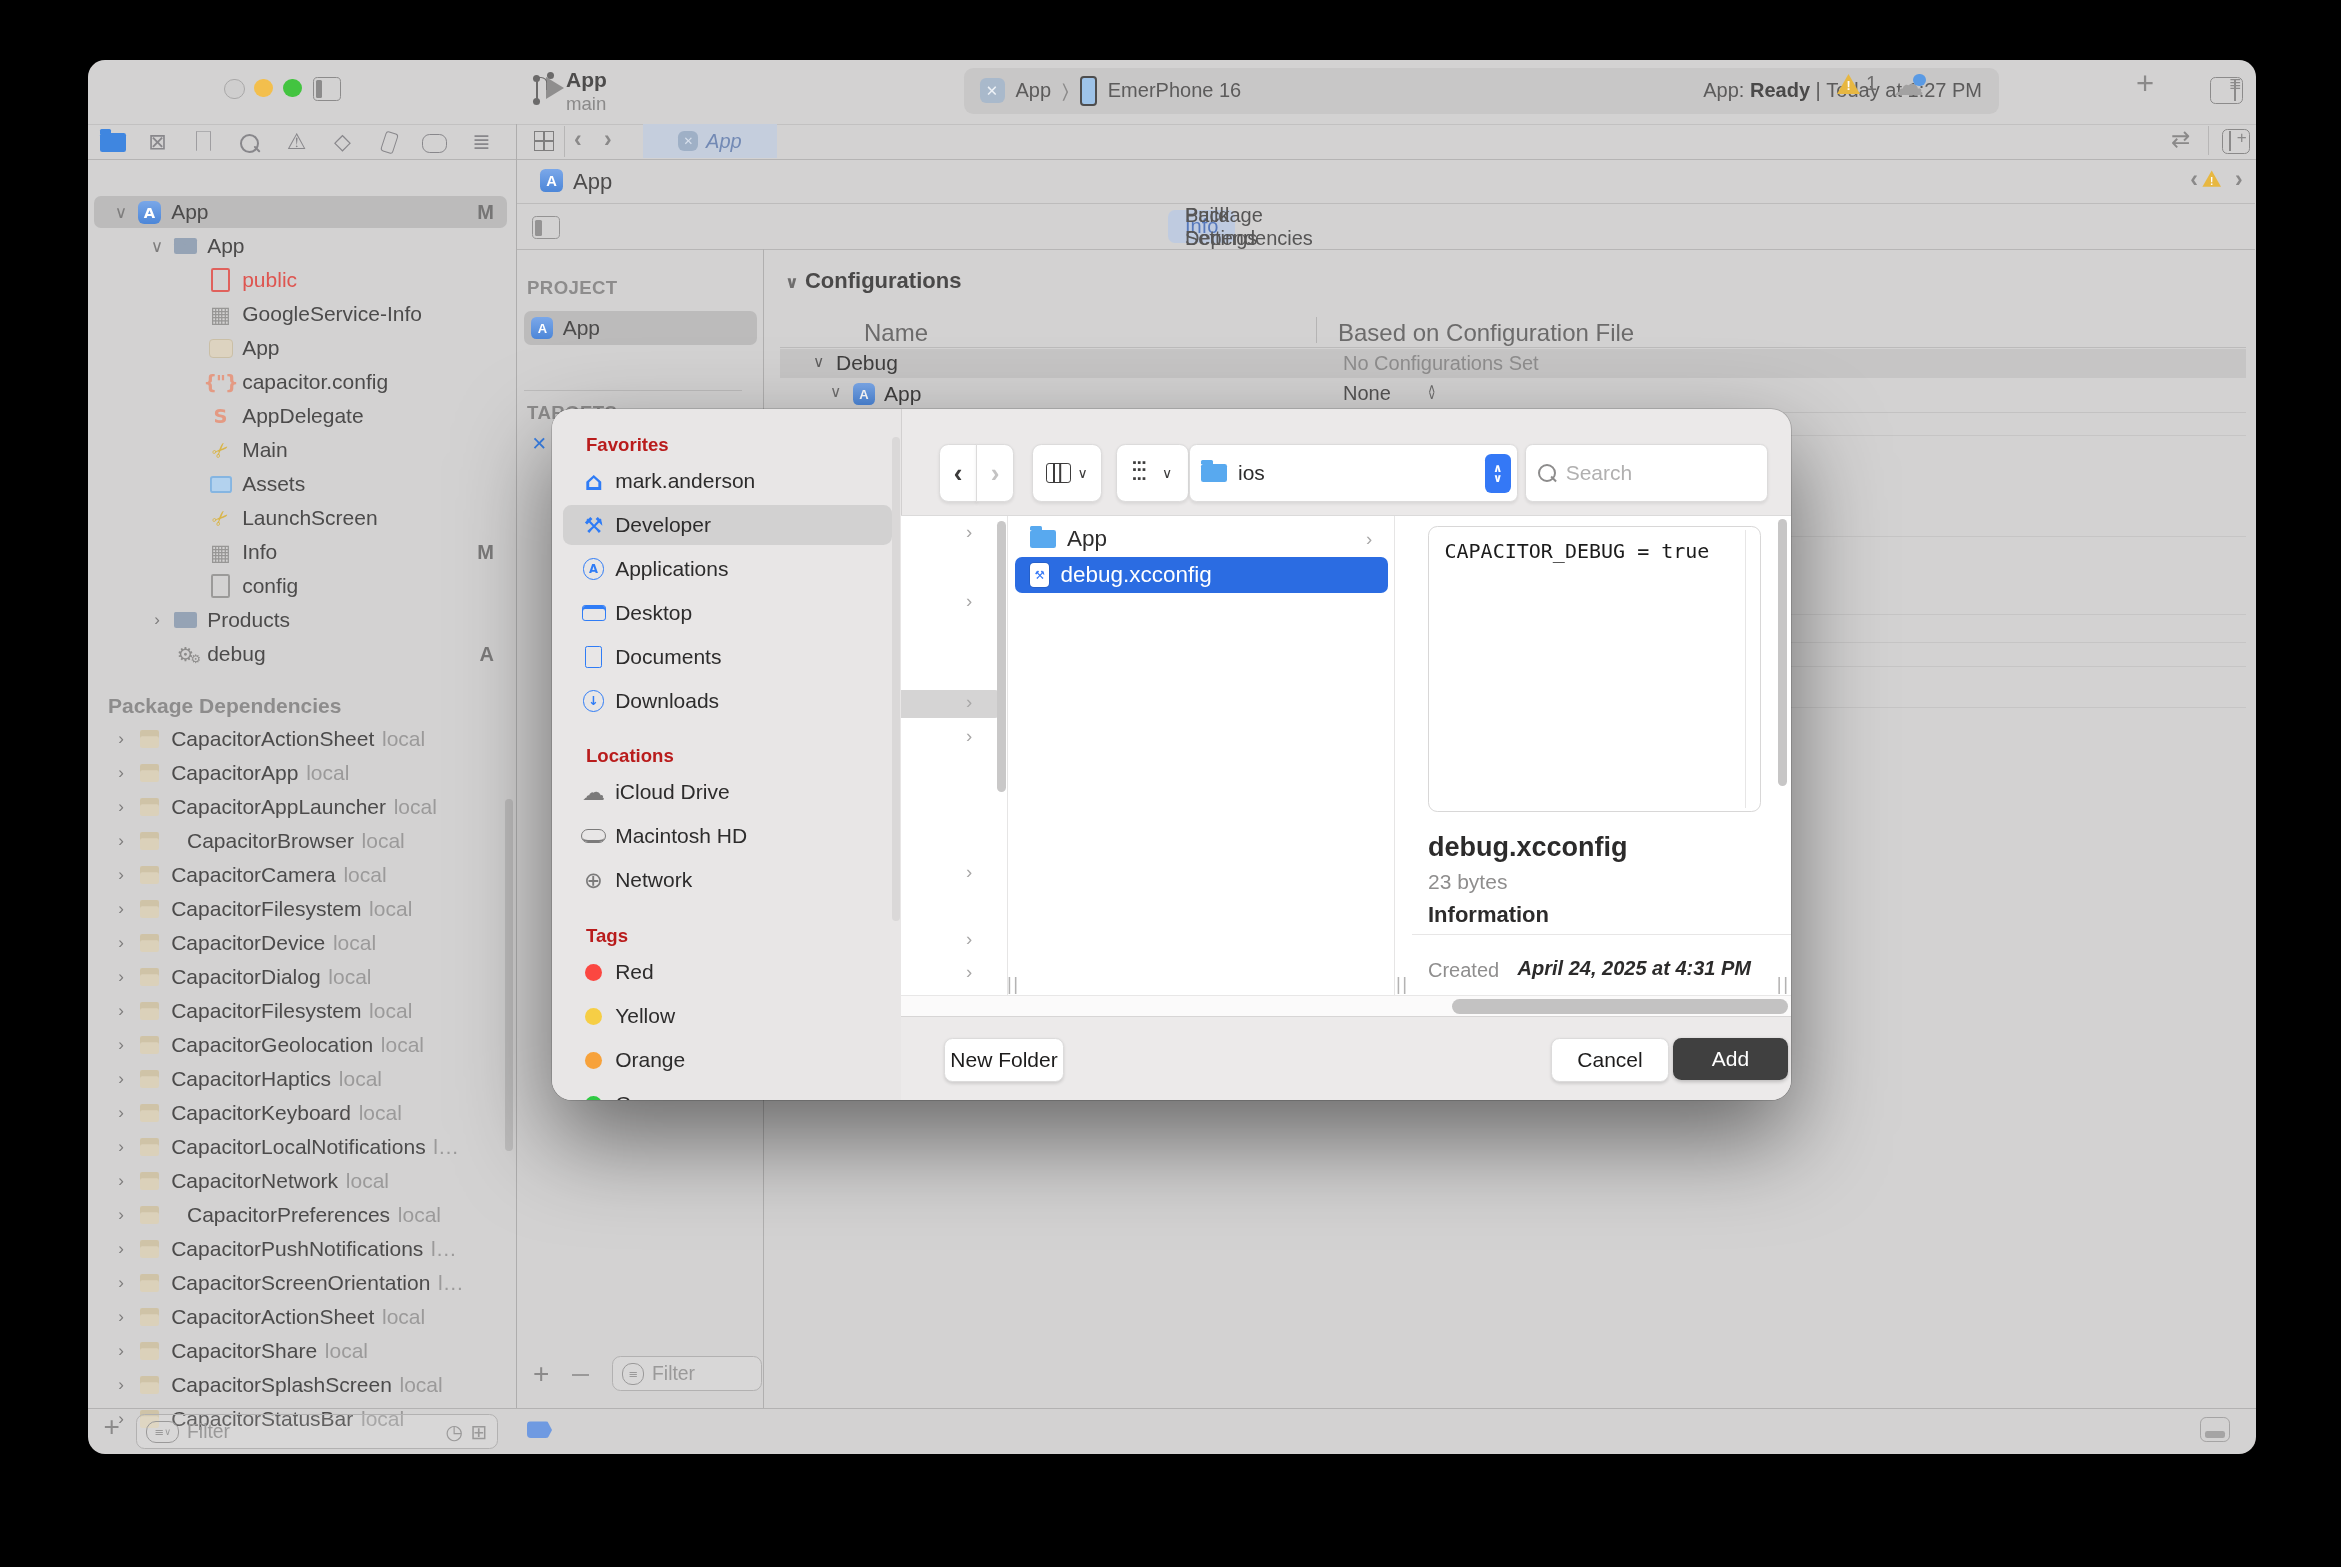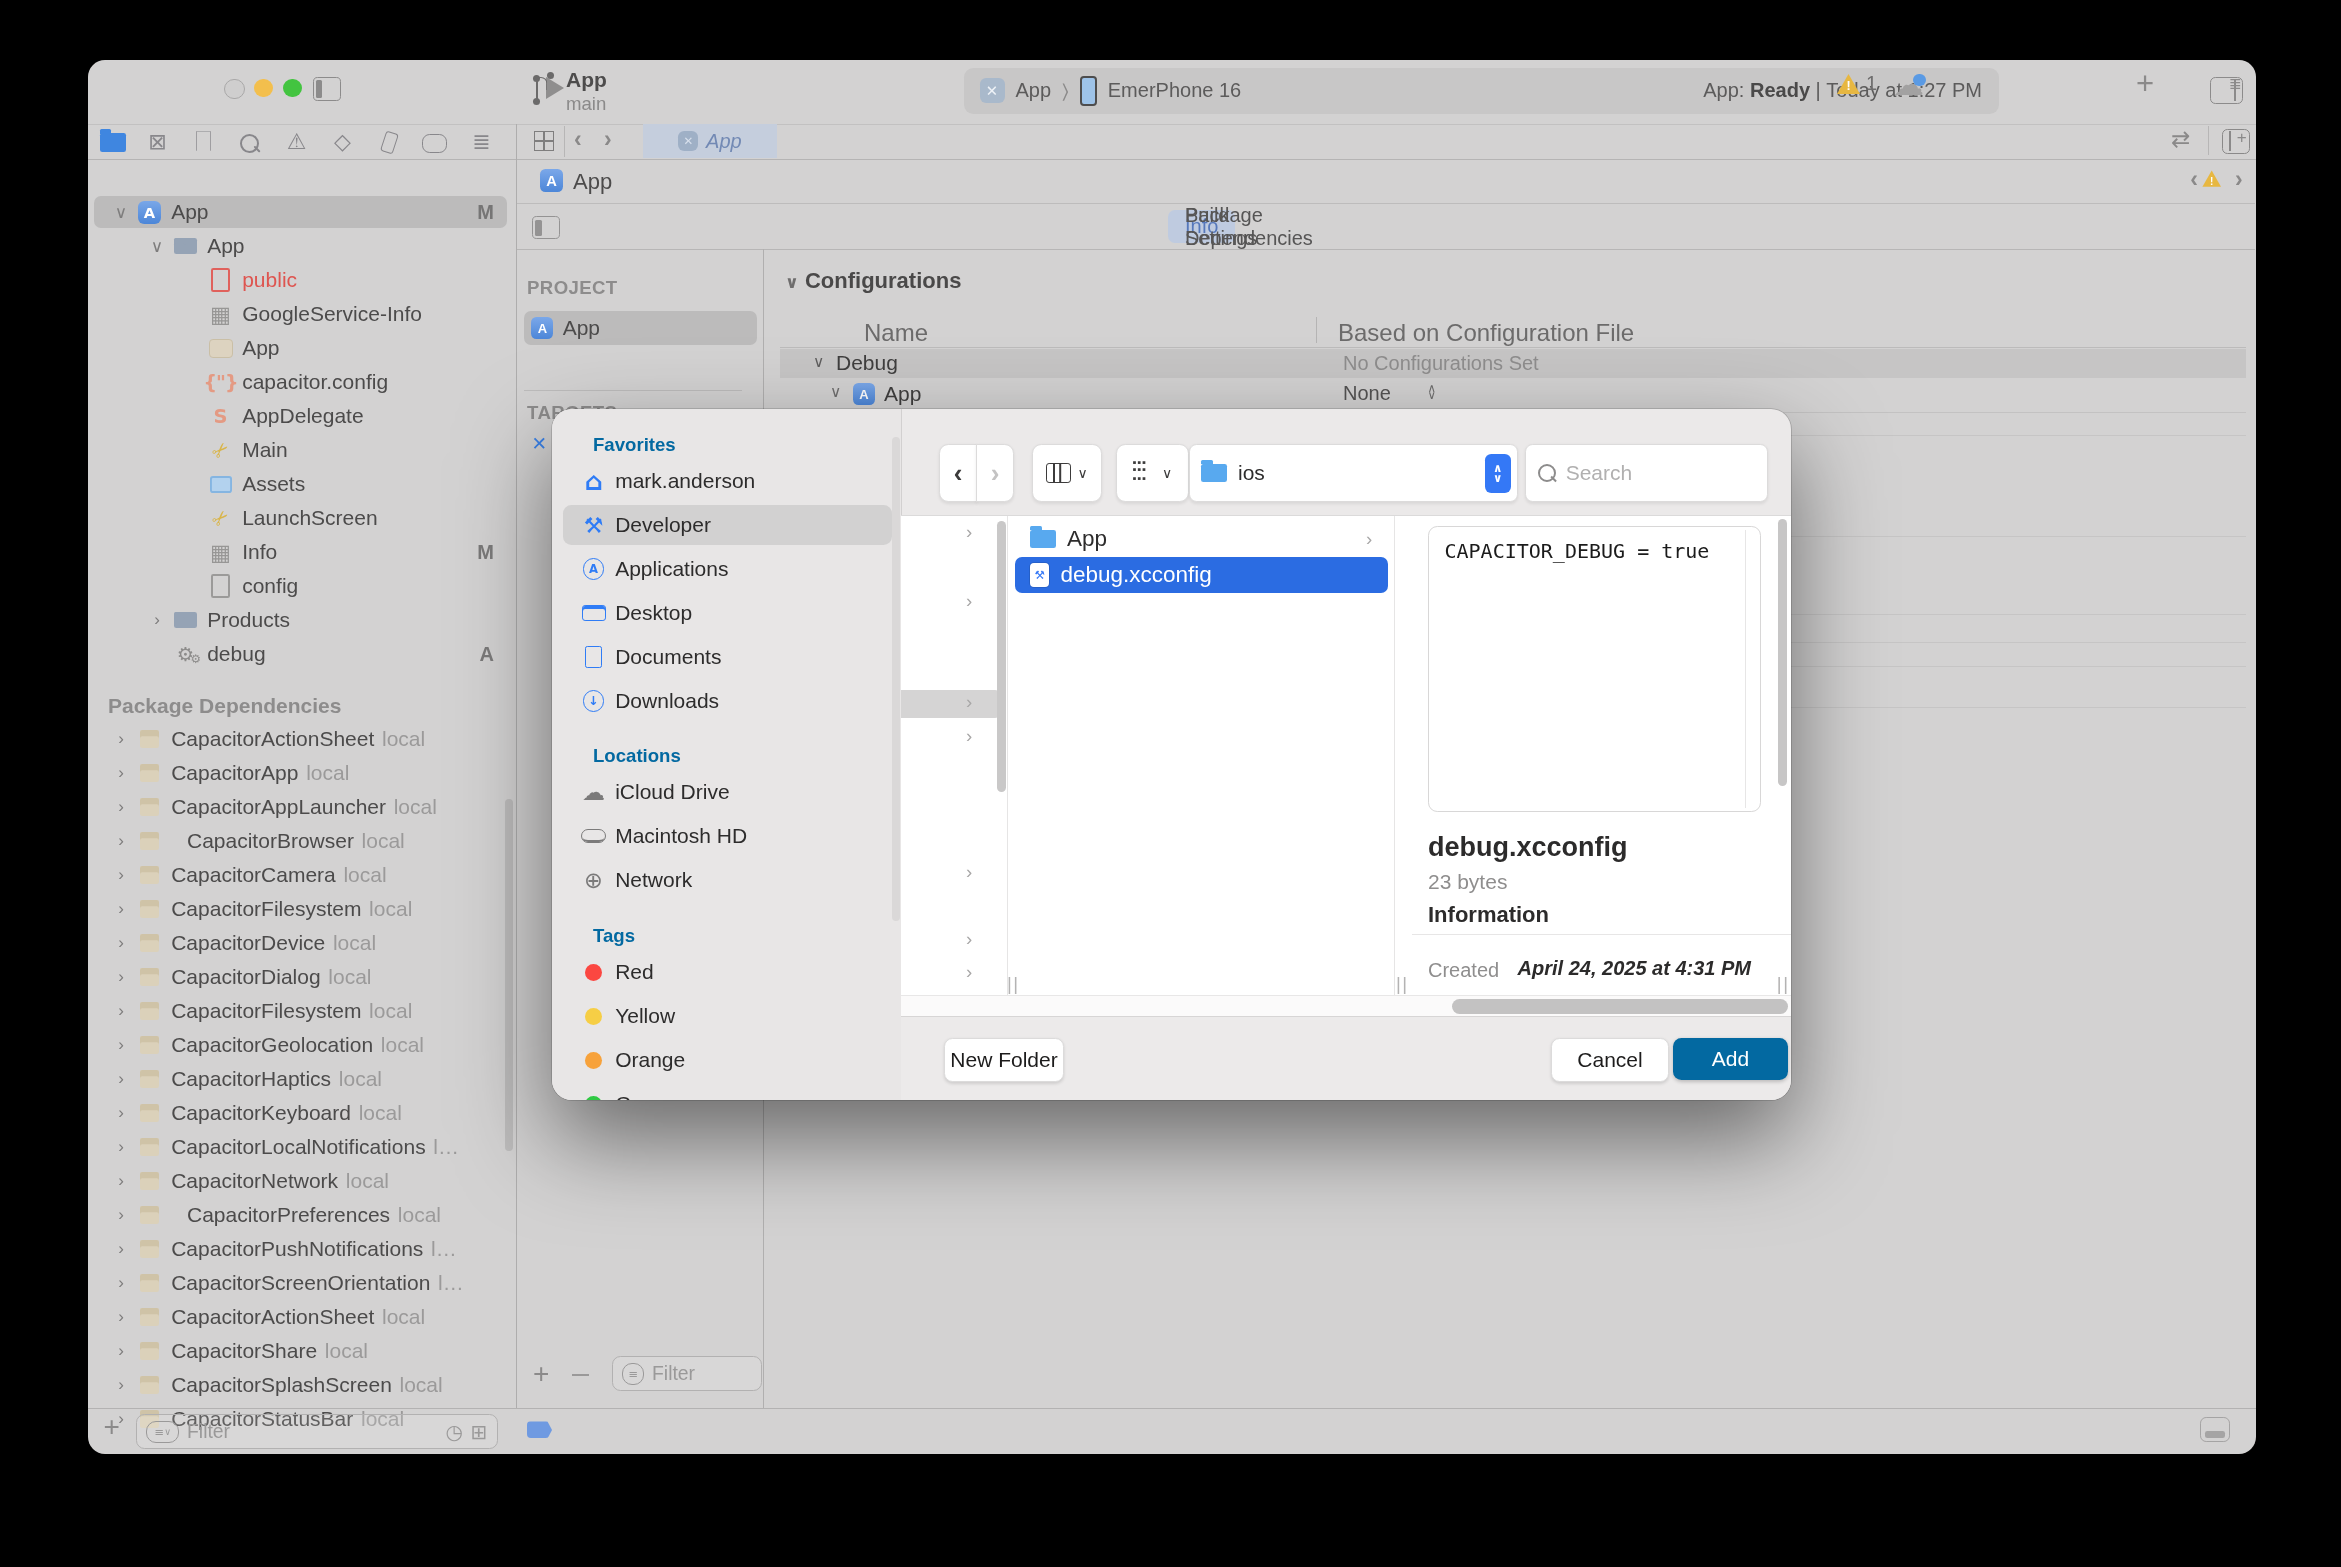--- a/index.html
+++ b/index.html
@@ -133,21 +133,21 @@
   
   .bottombar{position:absolute;left:0;right:0;bottom:0;height:45px;border-top:0.8px solid #b3b2b2;}
   .bluetag{position:absolute;left:439px;top:12.4px;width:25px;height:17px;background:#6f9ae1;border-radius:3.9px 6.2px 6.2px 3.9px;clip-path:polygon(0 0,82% 0,100% 50%,82% 100%,0 100%);}
   .botright-ic{position:absolute;right:26px;top:7.7px;width:28px;height:23px;border:1.9px solid #a5a4a4;border-radius:6.2px;}
   .botright-ic::before{content:"";position:absolute;left:3.9px;right:3.9px;bottom:3.1px;height:6.2px;border-radius:2.3px;background:#a5a4a4;}
 
   
   .dialog{position:absolute;left:464px;top:349px;width:1239px;height:691px;border-radius:20px;background:#ebe9e9;
           box-shadow:0 39px 93px rgba(0,0,0,.5),0 0 0 0.8px rgba(0,0,0,.18);overflow:hidden;}
   .dsb{position:absolute;left:0;top:0;width:349px;height:100%;background:#e8e6e6;border-right:0.8px solid #d2d0d0;overflow:hidden;}
-  .dsb-label{position:absolute;left:41px;font-size:18.6px;font-weight:bold;color:#0369a1;}
+  .dsb-label{position:absolute;left:34px;font-size:18.6px;font-weight:bold;color:#b91c1c;}
   .dsb-list{position:absolute;left:0;right:0;}
   .dsb-row{display:flex;align-items:center;height:44px;padding-left:26px;font-size:21px;color:#2d2c2c;gap:6.2px;position:relative;}
   .dsb-row.sel::before{content:"";position:absolute;left:11px;right:9.3px;top:2.3px;bottom:2.3px;background:#d2d1d1;border-radius:8.5px;z-index:0;}
   .dsb-row>*{position:relative;z-index:1;}
   .ic-home::before{content:"⌂";font-size:25px;color:#2f7cf6;font-weight:bold;}
   .ic-hammer::before{content:"⚒";font-size:22px;color:#2f7cf6;}
   .ic-apps::before{content:"A";width:19.4px;height:19.4px;border:1.9px solid #2f7cf6;border-radius:50%;color:#2f7cf6;font-size:11.6px;font-weight:bold;display:flex;align-items:center;justify-content:center;}
   .ic-desktop::before{content:"";width:22px;height:14.7px;border:1.9px solid #2f7cf6;border-radius:3.1px;box-shadow:inset 0 3.1px 0 #2f7cf6;}
   .ic-docfile::before{content:"";width:14.7px;height:19.4px;border:1.9px solid #2f7cf6;border-radius:2.3px;}
   .ic-download::before{content:"↓";width:19.4px;height:19.4px;border:1.9px solid #2f7cf6;border-radius:50%;color:#2f7cf6;font-weight:bold;font-size:12.4px;display:flex;align-items:center;justify-content:center;}
@@ -193,21 +193,21 @@
   .pv-created-l{position:absolute;left:527px;top:443px;font-size:20px;color:#8f8e8e;}
   .pv-created-v{position:absolute;right:40px;top:441px;font-size:20px;font-weight:bold;color:#2c2b2b;font-style:italic;}
   .pv-scroll{position:absolute;left:877px;top:3.1px;width:8.5px;height:267px;background:#c7c6c6;border-radius:4.6px;}
   .dhscroll{position:absolute;left:349px;top:586px;width:890px;height:21px;background:#fbfafa;border-top:0.8px solid #e8e7e7;}
   .dhscroll .thumb{position:absolute;left:551px;top:3.1px;width:336px;height:14.7px;border-radius:7.7px;background:#c3c2c2;}
 
   
   .dfooter{position:absolute;left:349px;top:607px;width:890px;height:84px;background:#eceaea;border-top:0.8px solid #d7d5d5;}
   .dbtn{position:absolute;top:21px;height:42px;border-radius:8.5px;display:flex;align-items:center;justify-content:center;font-size:21px;}
   .dbtn.plain{background:#fff;color:#1d1c1c;border:0.8px solid #dcdbdb;box-shadow:0 1.5px 3.1px rgba(0,0,0,.12);}
-  .dbtn.primary{background:#0369a1;color:#fff;box-shadow:0 1.5px 3.9px rgba(0,0,0,.2);}
+  .dbtn.primary{background:#404040;color:#fff;box-shadow:0 1.5px 3.9px rgba(0,0,0,.2);}
 </style>
 </head>
 <body>
 
 <div class="window">
 
   <div class="toolbar">
     <span class="tl tl1"></span>
     <span class="tl tl2"></span>
     <span class="tl tl3"></span>

